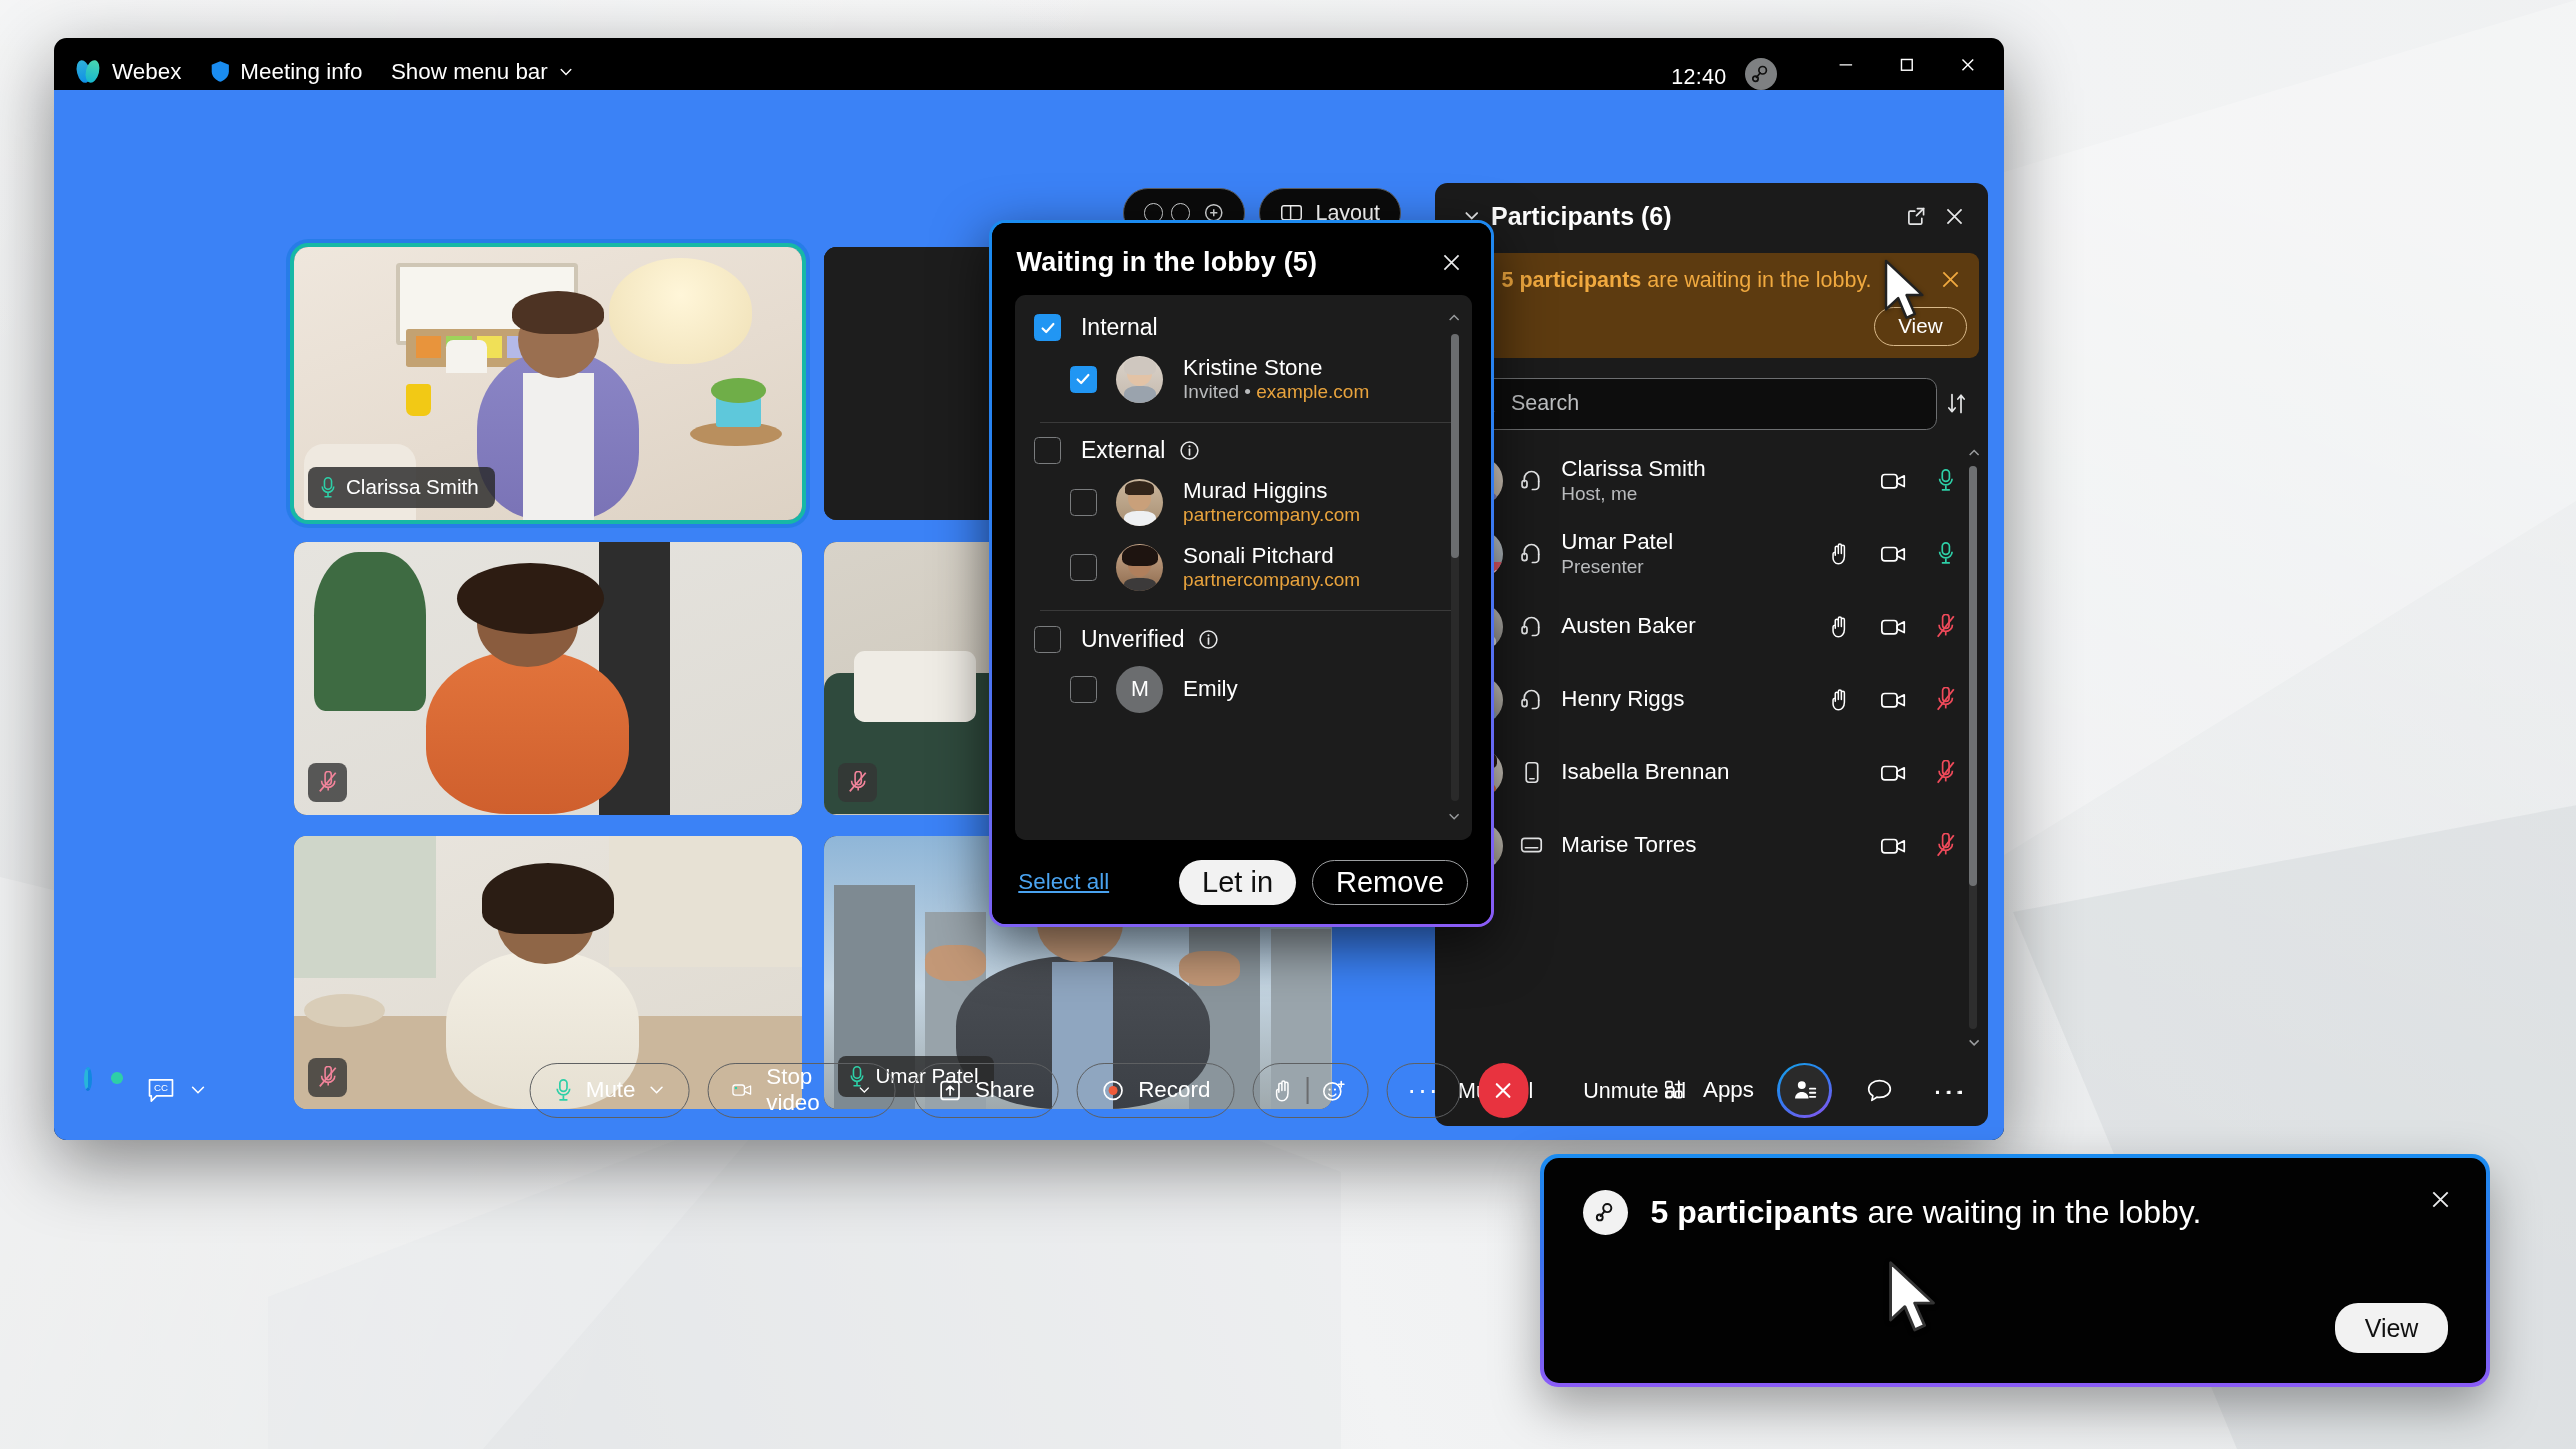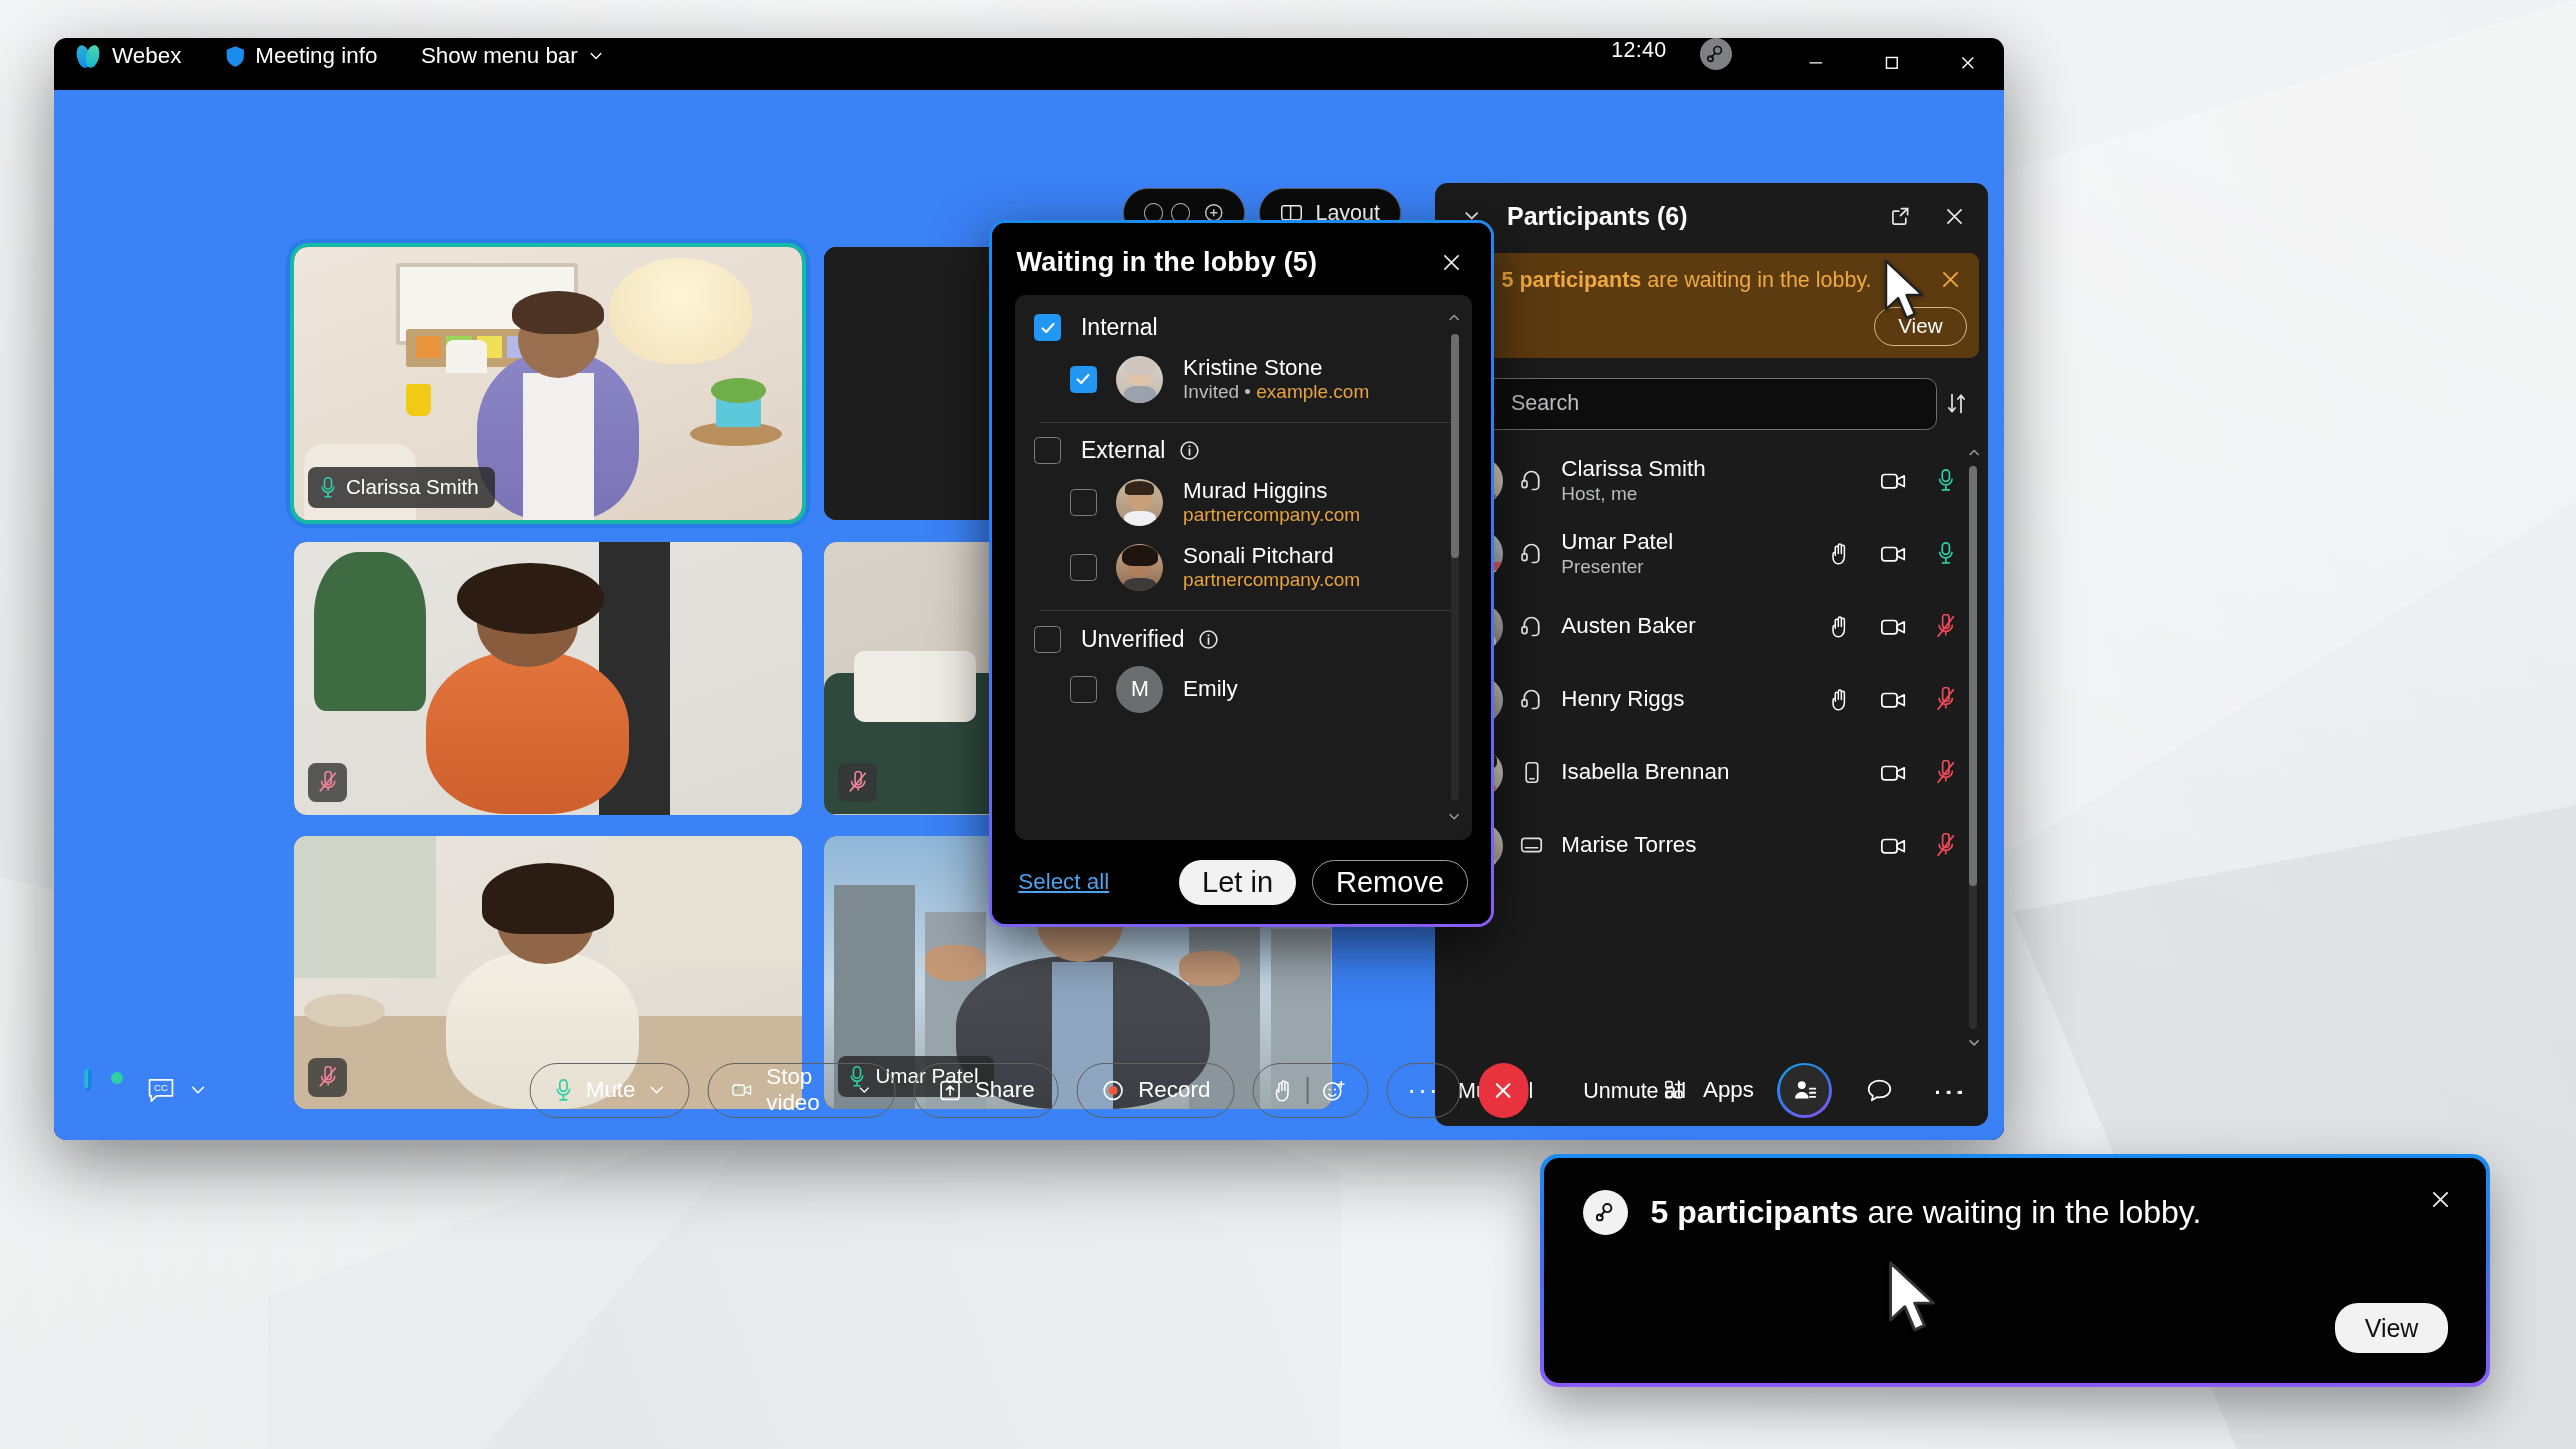--- a/index.html
+++ b/index.html
@@ -19,21 +19,21 @@
   .facet{position:absolute;background:rgba(255,255,255,.35);}
   .f1{left:0;top:877px;width:805px;height:572px;clip-path:polygon(0 0,100% 197px,60% 100%,0 100%);}
   .f2{left:1565px;top:0;width:1011px;height:894px;clip-path:polygon(0 304px,100% 0,100% 501px,376px 100%);background:rgba(255,255,255,.28);}
   .f3{left:2013px;top:805px;width:564px;height:644px;clip-path:polygon(0 107px,100% 0,100% 100%,224px 100%);background:rgba(204,208,211,.35);}
   .f4{left:268px;top:1029px;width:1073px;height:420px;clip-path:polygon(0 268px,698px 0,100% 143px,100% 100%,0 100%);background:rgba(232,234,236,.5);}
 
   
   .window{position:absolute;left:54px;top:38px;width:1950px;height:1102px;background:#000;
     border-radius:12.5px;box-shadow:0 23px 72px rgba(0,0,0,.45);overflow:hidden;}
 
-  .titlebar{height:52px;display:flex;align-items:flex-start;padding:0 5.4px 0 19.7px;color:#fff;gap:15px;}
+  .titlebar{height:52px;display:flex;align-items:flex-end;padding:0 5.4px 0 19.7px;color:#fff;}
   .tb-item{display:flex;align-items:center;gap:9.8px;padding:5.4px 14.3px;border-radius:6.3px;font-size:22.4px;cursor:default;}
   .tb-item:first-child{padding-left:3.6px;}
   .wx-logo{width:25px;height:23px;position:relative;flex:none;}
   .wx-logo i{position:absolute;width:13.4px;height:23px;border-radius:50%/50%;display:block;}
   .wx-logo i:nth-child(1){left:0;background:linear-gradient(180deg,#2fb2d8,#0f8ee6);transform:rotate(-14deg);}
   .wx-logo i:nth-child(2){left:9px;background:linear-gradient(180deg,#4ad6b0,#16b6cf);transform:rotate(14deg);}
   .shield{width:20.6px;height:23px;flex:none;}
   .chev{width:16px;height:16px;flex:none;}
   .spacer{flex:1}
   .clock{font-size:21.5px;color:#ffffff;margin-right:18px;letter-spacing:0.3px;}
@@ -93,21 +93,21 @@
   .lscroll .thumb{position:absolute;top:30px;width:8px;height:224px;border-radius:4.5px;background:#6b6d6f;}
   .lobby-foot{display:flex;align-items:center;justify-content:space-between;padding:19.7px 3.6px 1.8px 3.6px;}
   .selall{color:#4aa3f0;font-size:22.4px;text-decoration:underline;}
   .foot-btns{display:flex;gap:16px;}
   .btn{height:45px;border-radius:22.4px;padding:0 23px;font-size:29px;display:flex;align-items:center;justify-content:center;}
   .btn.light{background:#f2f2f2;color:#101010;}
   .btn.ghost{background:transparent;color:#fff;border:1.4px solid #9c9ea0;}
 
   
   .panel{position:absolute;right:16px;top:93px;width:553px;height:943px;background:#1b1b1b;border-radius:12.5px;display:flex;flex-direction:column;overflow:hidden;}
-  .p-head{height:66px;display:flex;align-items:center;gap:16px;padding:0 14.3px 0 18px;color:#fff;}
+  .p-head{height:66px;display:flex;align-items:center;padding:0 14.3px 0 18px;color:#fff;}
   .p-title{font-size:25px;font-weight:bold;flex:1;}
   .p-ico{width:38px;height:38px;display:flex;align-items:center;justify-content:center;border-radius:6.3px;color:#e6e7e8;}
   .banner{margin:3.6px 9px 0 9px;background:#5d3b10;border-radius:9px;padding:14.3px 12.5px 12.5px 16px;position:relative;}
   .b-row{display:flex;align-items:flex-start;gap:12.5px;}
   .b-ic{width:29px;height:29px;border-radius:50%;background:#f2a33c;display:flex;align-items:center;justify-content:center;flex:none;margin-top:1.8px;}
   .b-txt{color:#f0a93f;font-size:21.5px;line-height:1.25;flex:1;}
   .b-txt b{color:#f0a93f;}
   .b-x{color:#f0a93f;font-size:27px;line-height:1;padding:0 3.6px;}
   .b-view{display:flex;justify-content:flex-end;margin-top:9px;}
   .viewbtn{border:1.4px solid #d9b98a;color:#fff;background:transparent;border-radius:19.7px;height:39px;padding:0 23px;font-size:20.6px;display:flex;align-items:center;}

